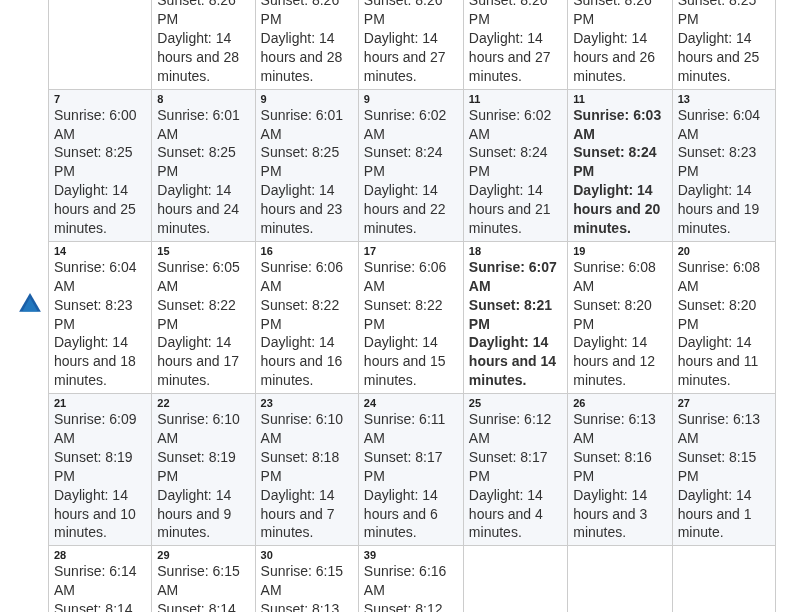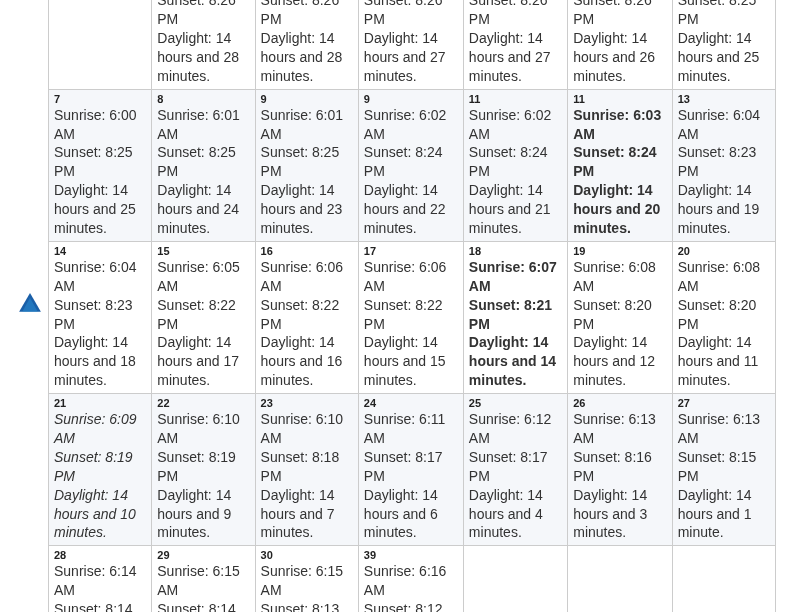--- a/index.html
+++ b/index.html
@@ -265,21 +265,21 @@
           <td>
             <span class="day-num">20</span>
             <div class="cell-text" style="white-space: pre-line;">Sunrise: 6:08 AM
 Sunset: 8:20 PM
 Daylight: 14 hours and 11 minutes.</div>
           </td>
         </tr>
         <tr>
           <td>
             <span class="day-num">21</span>
-            <div class="cell-text" style="white-space: pre-line; font-style: italic;">Sunrise: 6:09 AM
+            <div class="cell-text" style="white-space: pre-line;">Sunrise: 6:09 AM
 Sunset: 8:19 PM
 Daylight: 14 hours and 10 minutes.</div>
           </td>
           <td>
             <span class="day-num">22</span>
             <div class="cell-text" style="white-space: pre-line;">Sunrise: 6:10 AM
 Sunset: 8:19 PM
 Daylight: 14 hours and 9 minutes.</div>
           </td>
           <td>

